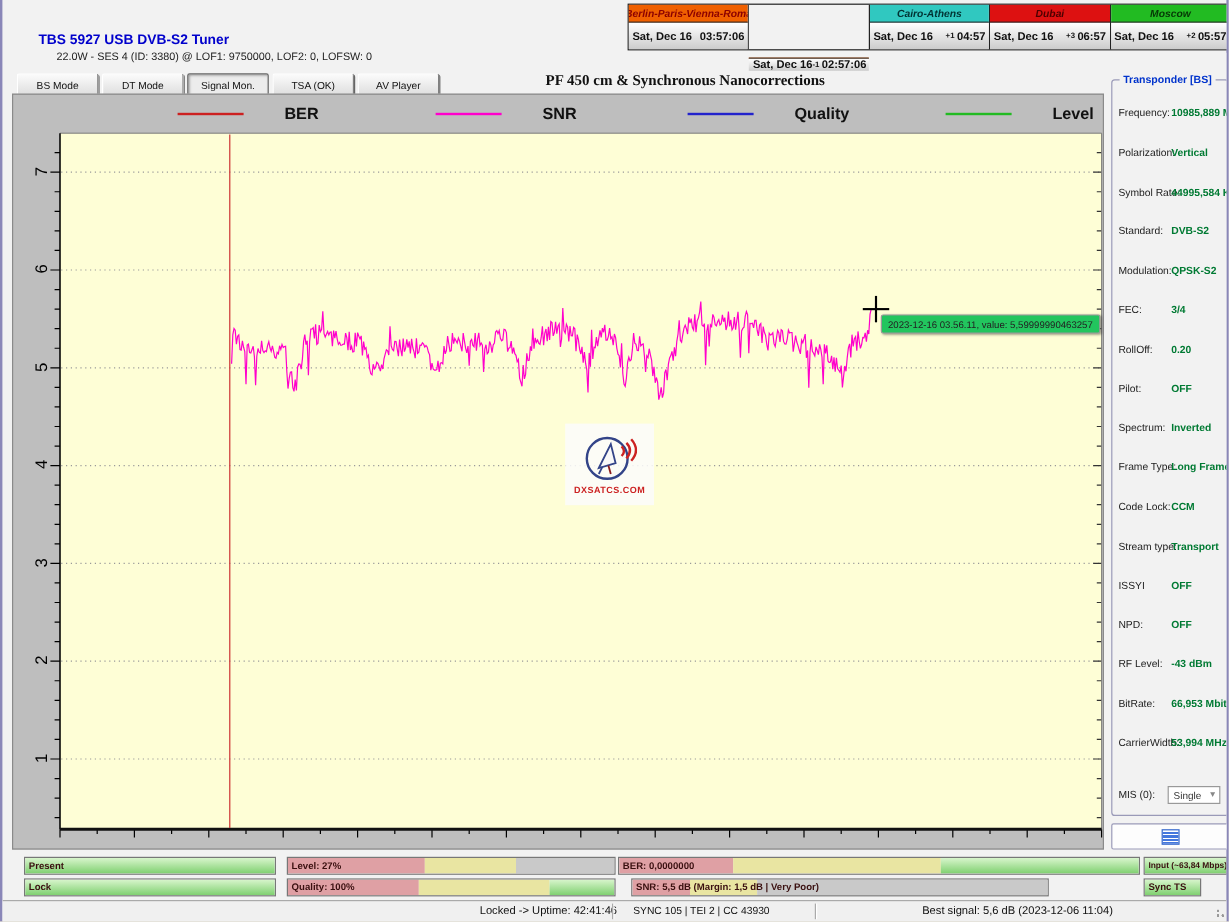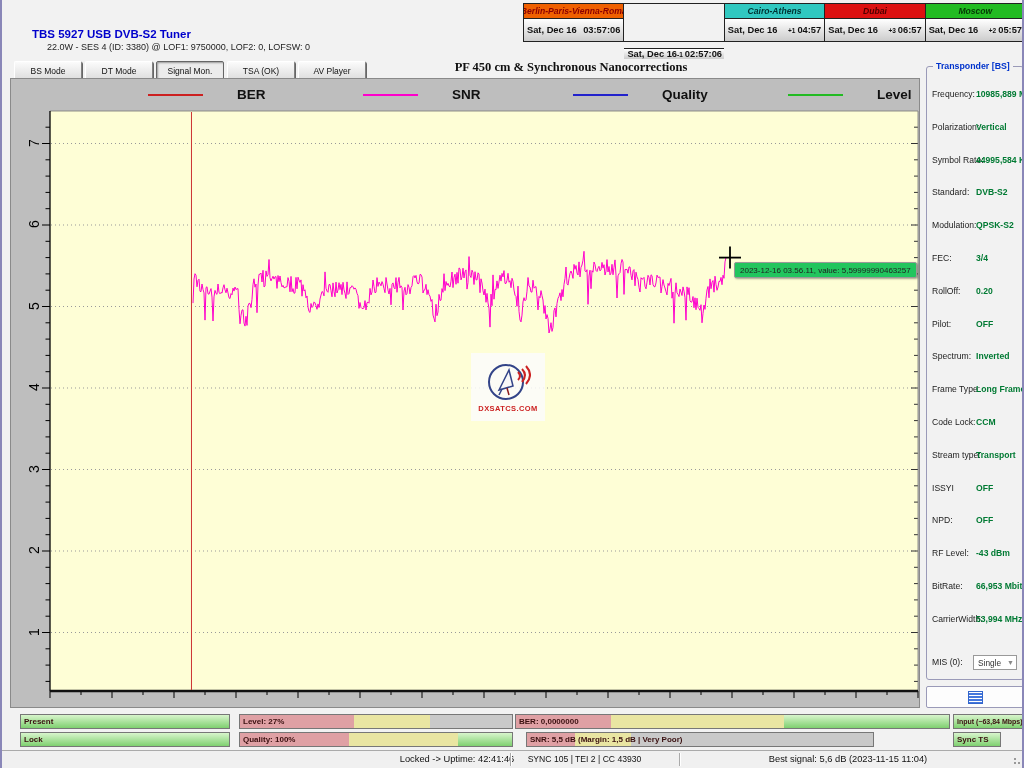--- a/index.html
+++ b/index.html
@@ -390,17 +390,17 @@
         <div class="seg" style="width: 100%; background: linear-gradient(rgb(216, 245, 204), rgb(127, 208, 112));"></div>
         <div class="lbl">Sync TS</div>
       </div>
     </div>
 
   <div id="statusbar">
     <div class="sb-text" style="left:330px;width:250px;">Locked -&gt; Uptime: 42:41:46</div>
     <div class="sb-div" style="left:508px;"></div>
     <div class="sb-text" style="left:500px;width:165px;font-size:8.6px;">SYNC 105 | TEI 2 | CC 43930</div>
     <div class="sb-div" style="left:677px;"></div>
-    <div class="sb-text" style="left:716px;width:260px;">Best signal: 5,6 dB (2023-11-15 11:04)</div>
+    <div class="sb-text" style="left:716px;width:260px;">Best signal: 5,6 dB (2023-12-06 11:04)</div>
     <div id="grip"></div>
   </div>
 
 </div>
 
 </body></html>

